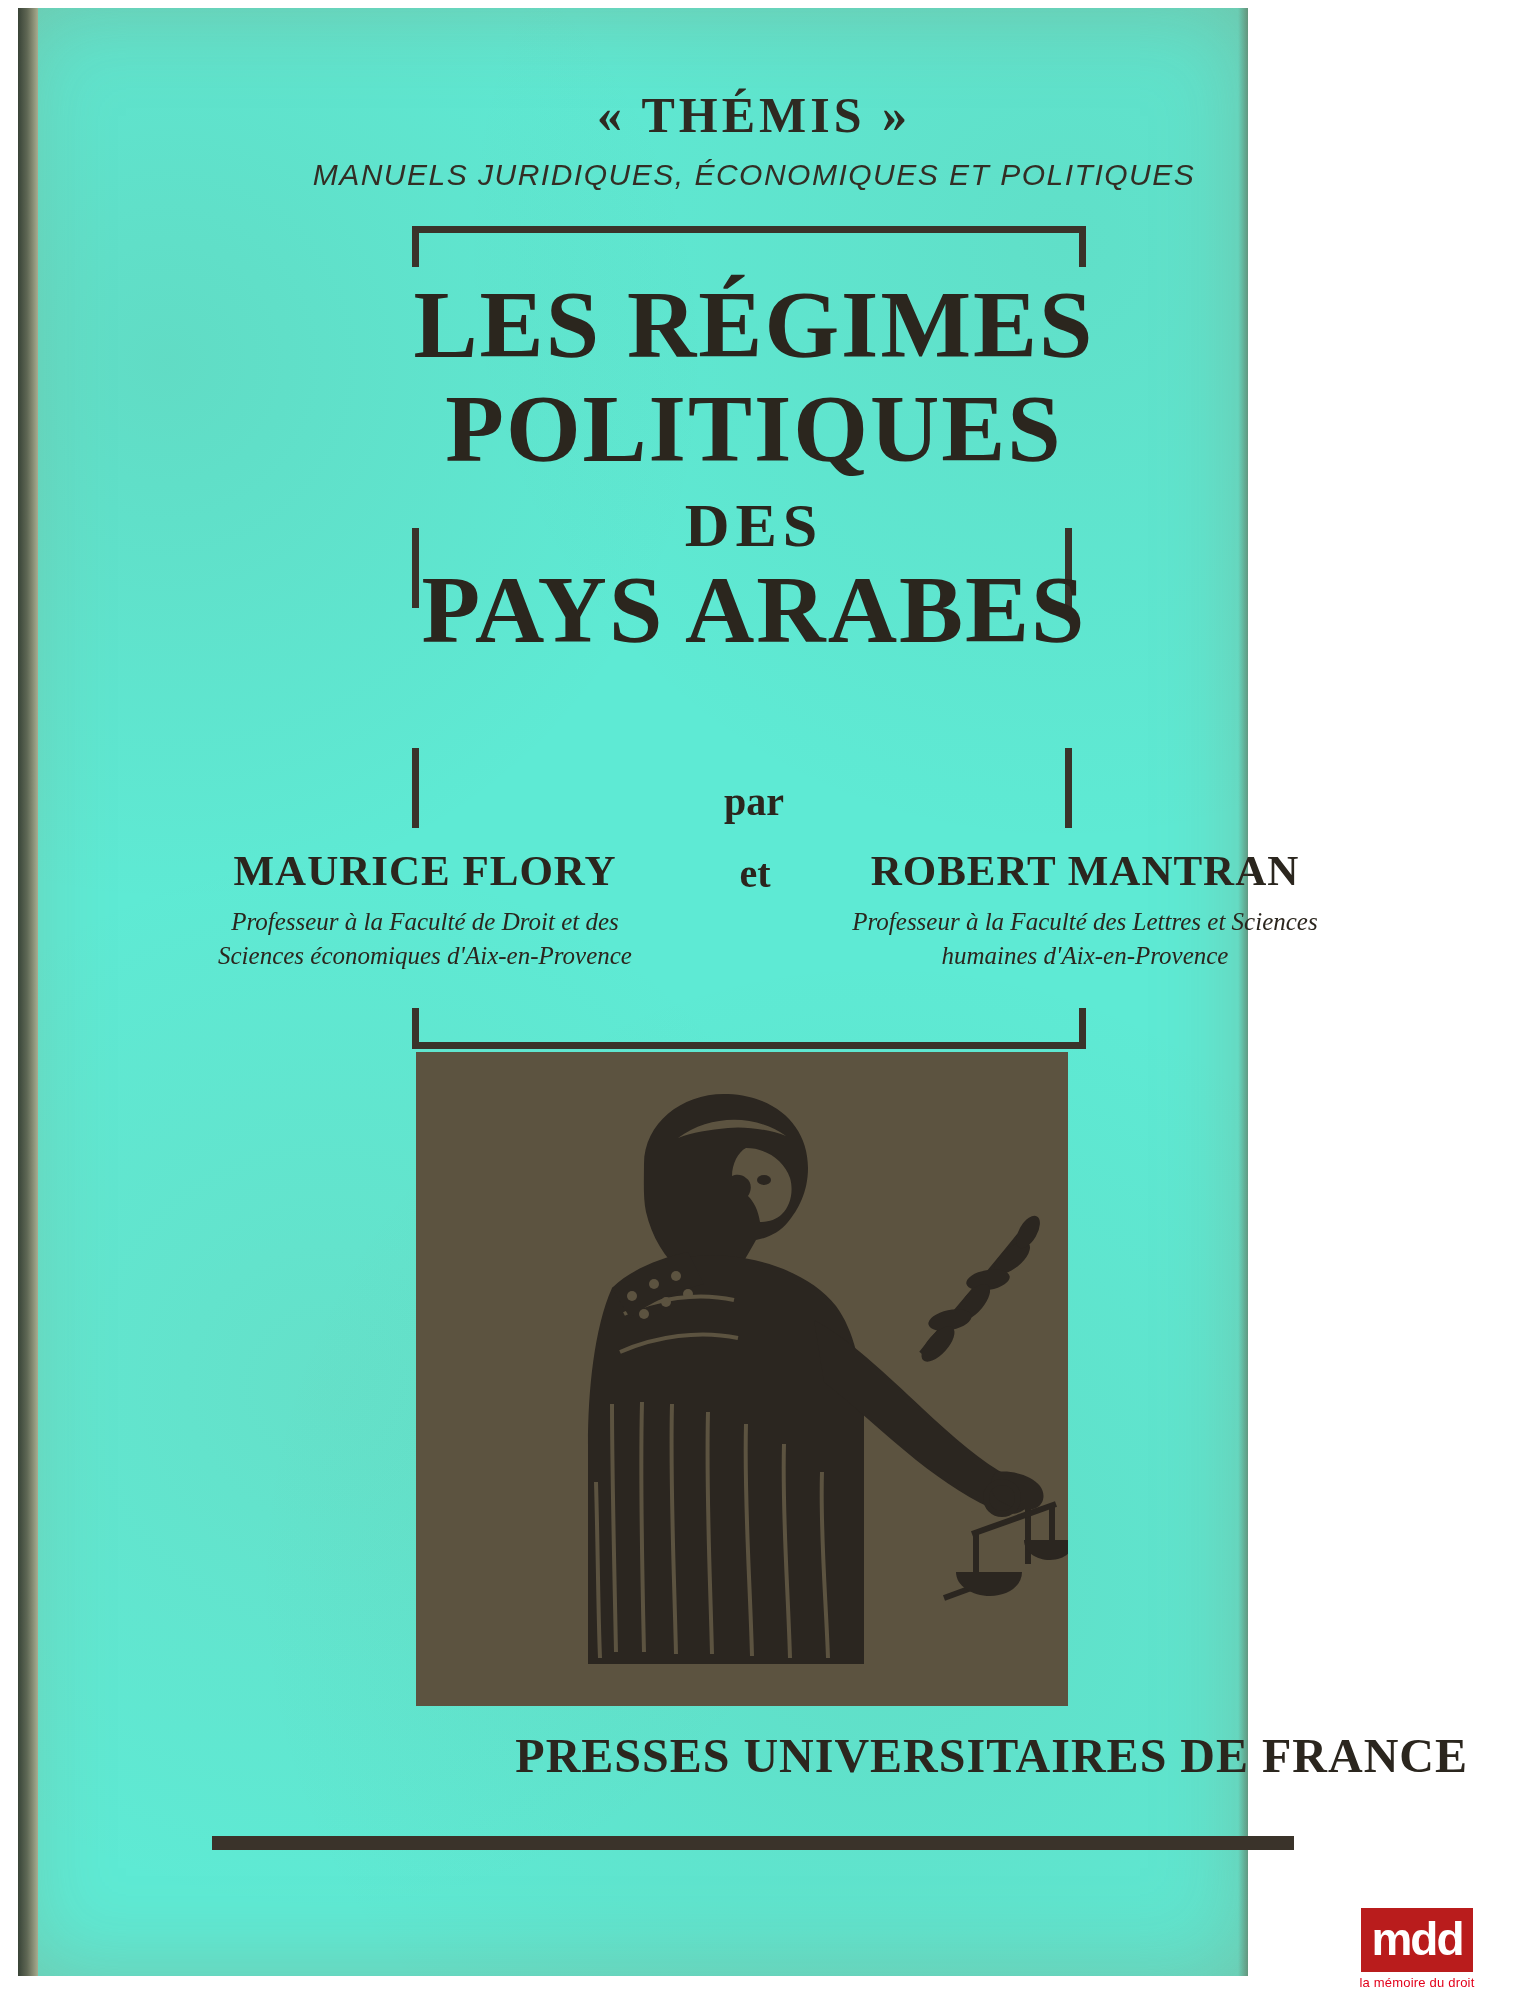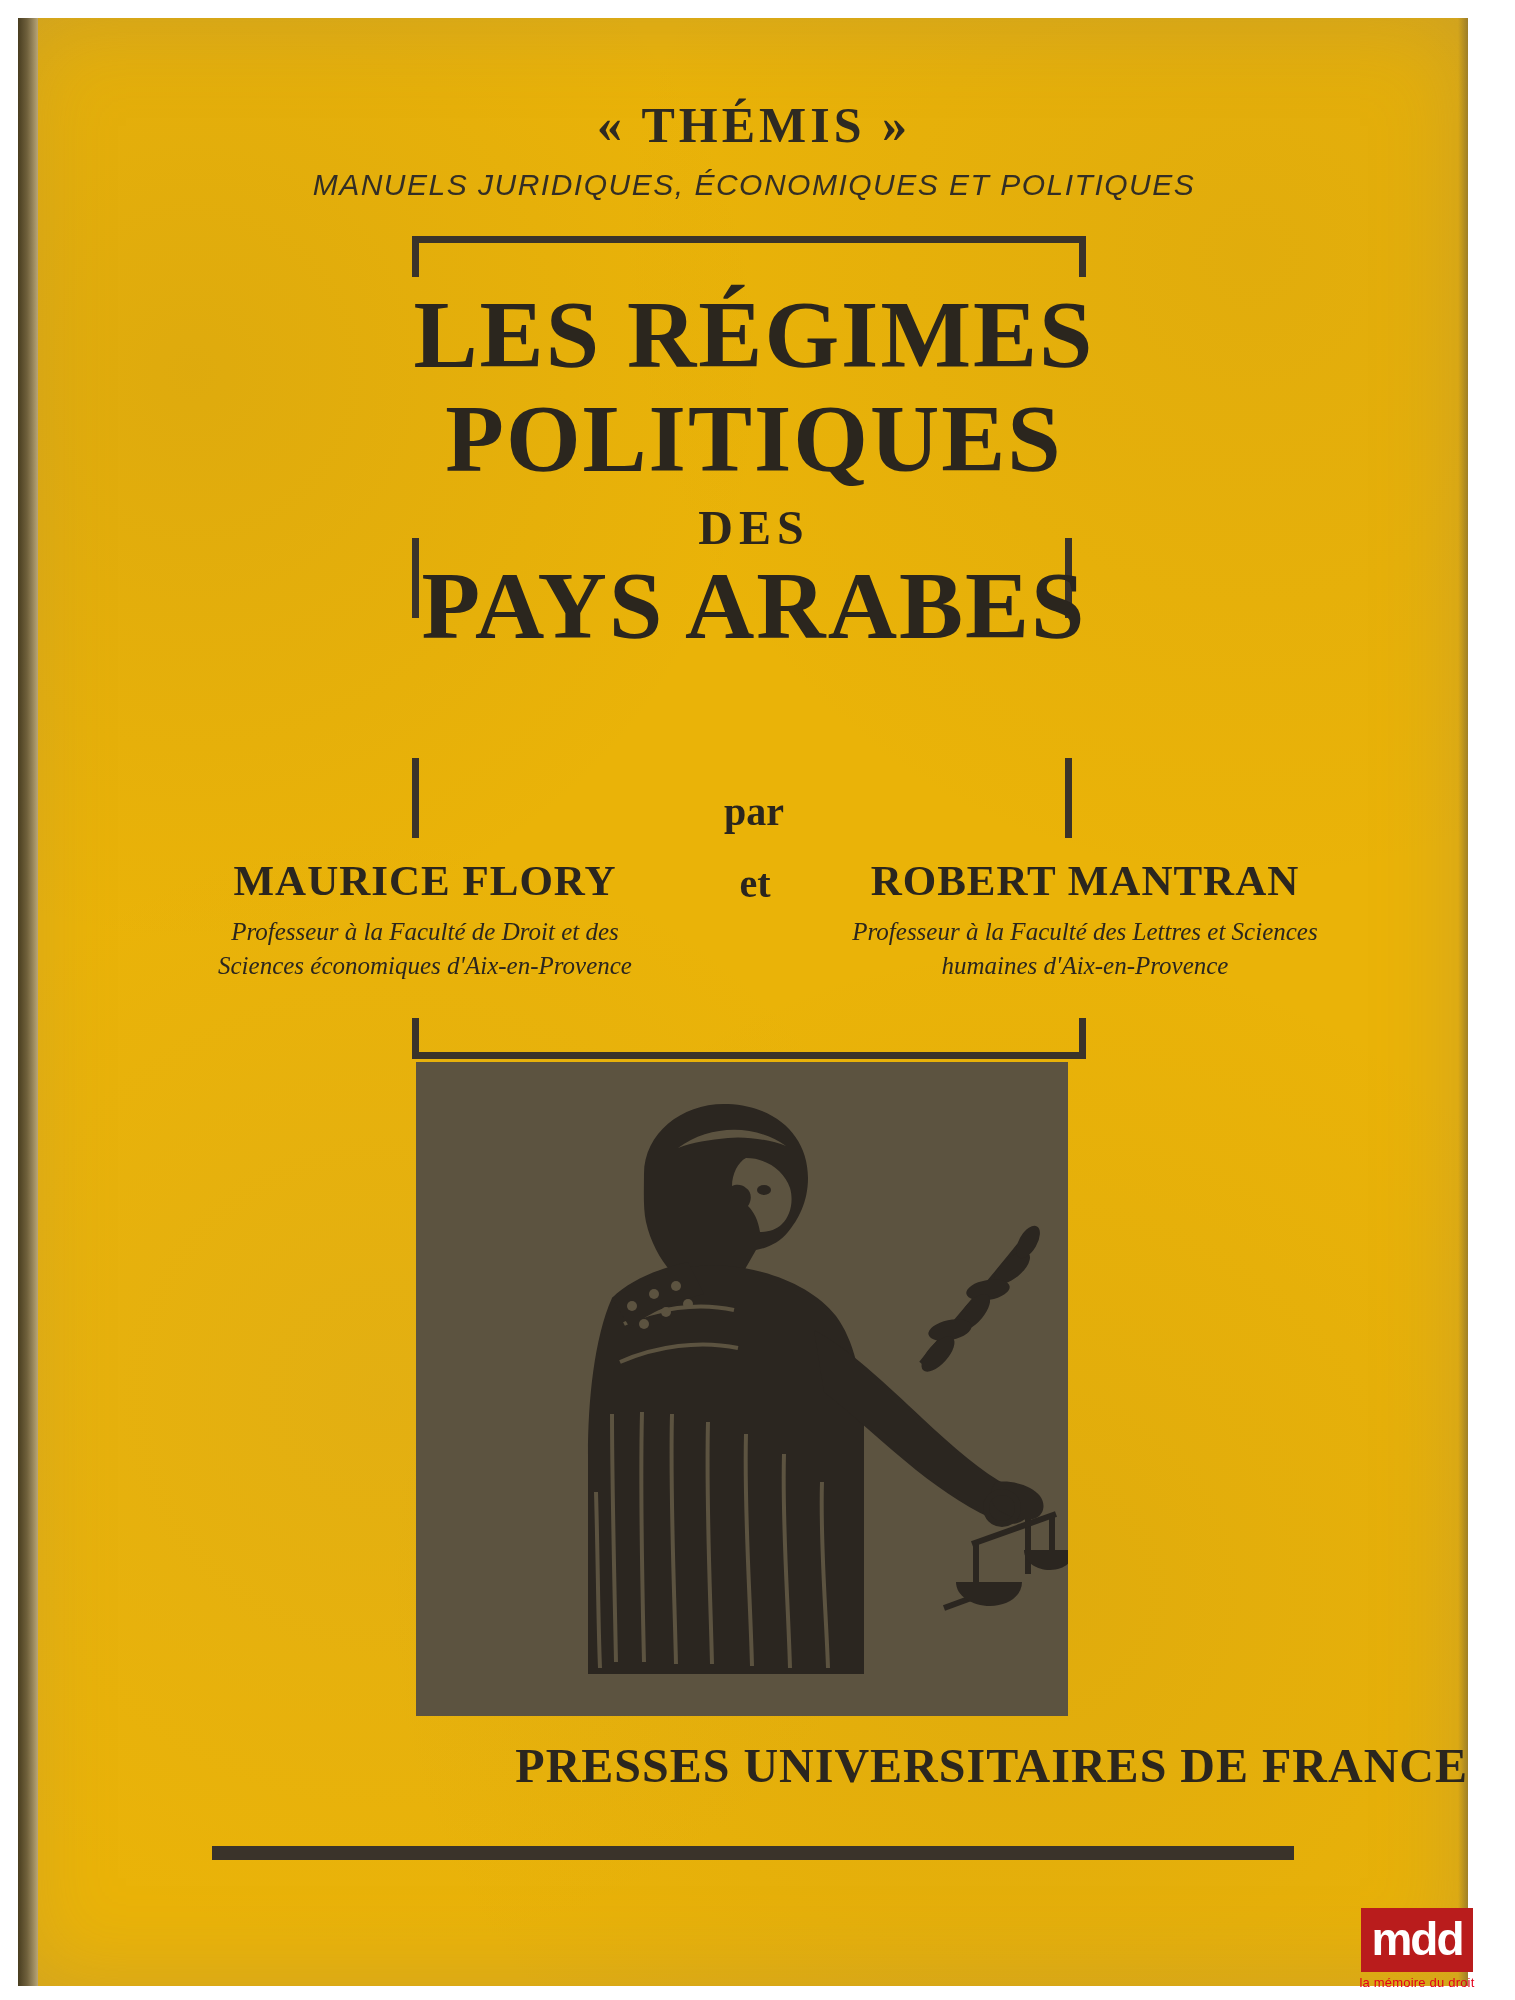--- a/index.html
+++ b/index.html
@@ -12,24 +12,24 @@
     height: 2000px;
     position: relative;
     font-family: "Liberation Serif", serif;
     overflow: hidden;
   }
 
   
   #cover {
     position: absolute;
     left: 18px;
-    top: 18px;
-    width: 1450px;
+    top: 8px;
+    width: 1230px;
     height: 1968px;
-    background: #eab308;
+    background: #5eead4;
     box-shadow: inset 0 0 90px rgba(150,130,95,0.35);
   }
   
   #cover::before {
     content: "";
     position: absolute;
     inset: 0;
     background:
       radial-gradient(circle at 12% 18%, rgba(120,95,60,0.10) 0%, rgba(120,95,60,0) 28%),
       radial-gradient(circle at 85% 12%, rgba(120,95,60,0.08) 0%, rgba(120,95,60,0) 30%),
@@ -125,21 +125,21 @@
     color: #2b261e;
   }
   .title-line {
     font-family: "Liberation Serif", serif;
     font-weight: 700;
     line-height: 1.02;
     letter-spacing: 2px;
   }
   #title-1 { font-size: 96px; }
   #title-2 { font-size: 96px; margin-top: 6px; }
-  #title-3 { font-size: 48px; margin-top: 16px; letter-spacing: 6px; }
+  #title-3 { font-size: 62px; margin-top: 16px; letter-spacing: 6px; }
   #title-4 { font-size: 96px; margin-top: 4px; }
 
   
   #par {
     position: absolute;
     top: 770px;
     width: 100%;
     text-align: center;
     font-size: 40px;
     font-weight: 700;

